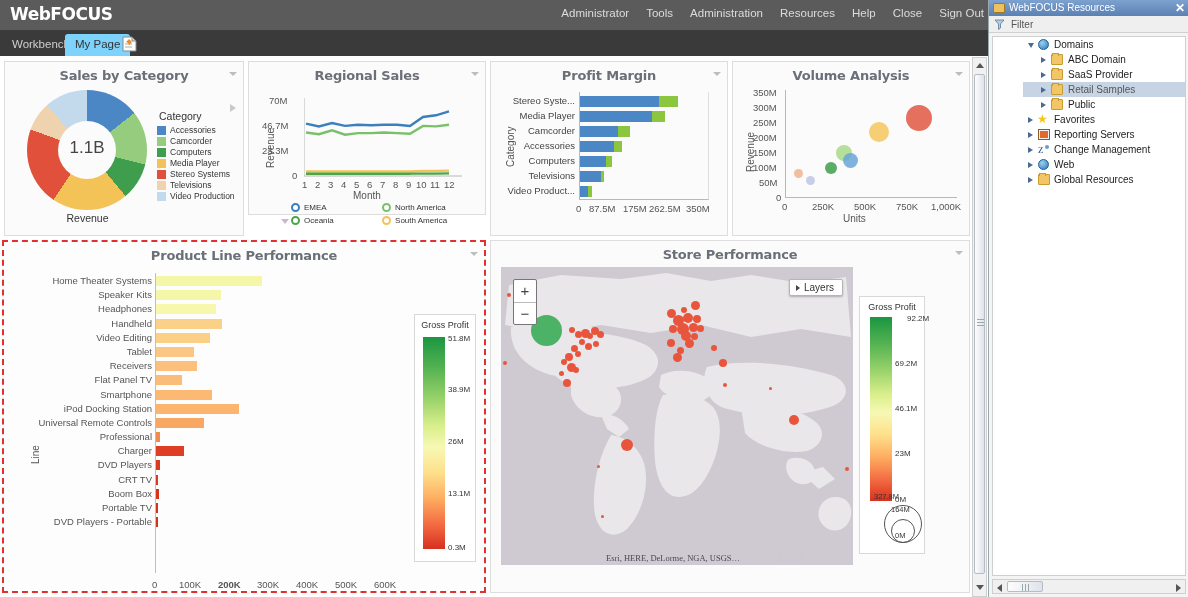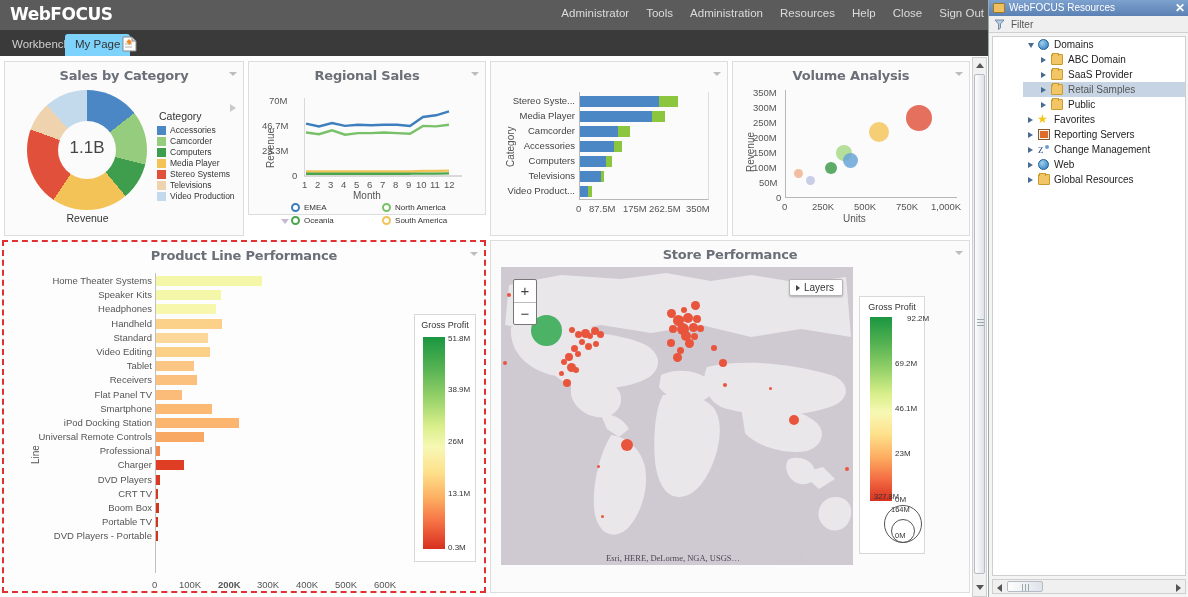--- a/index.html
+++ b/index.html
@@ -397,20 +397,21 @@
         </span>
       <span class="rs-lgrow">
           <span class="rs-ring" style="border-color:#f4c357"></span>
           <span class="rs-lbl">South America</span>
         </span>
     </div>
     <div style="position:absolute;left:32px;top:157px;width:0;height:0;border-left:4px solid transparent;border-right:4px solid transparent;border-top:5px solid #c9b8d0;"></div>
   </div>
 
   <div class="panel" style="left:490px; top:4px; width:238px; height:175px;">
+    <div class="panel-title">Profit Margin</div>
     <div class="panel-caret"></div>
 
     <div class="axis-title vert" style="left:14px; top:105px;">Category</div>
 
     <div id="pm-rows">
       <div class="pm-row">
         <span class="pm-lbl">Stereo Syste...</span>
         <span class="pm-b1" style="width:79.8px"></span>
         <span class="pm-b2" style="left:79.8px; width:19.2px"></span>
       </div>
@@ -504,24 +505,20 @@
           <span class="plp-lbl">Speaker Kits</span>
           <span class="plp-bar" style="width:65px;  background:#f4f6a8"></span>
         </div>
       <div class="plp-row">
           <span class="plp-lbl">Headphones</span>
           <span class="plp-bar" style="width:60px;  background:#f7f7ad"></span>
         </div>
       <div class="plp-row">
           <span class="plp-lbl">Handheld</span>
           <span class="plp-bar" style="width:66px;  background:#fbd089"></span>
-        </div>
-      <div class="plp-row">
-          <span class="plp-lbl">Standard</span>
-          <span class="plp-bar" style="width:52px;  background:#fcd79a"></span>
         </div>
       <div class="plp-row">
           <span class="plp-lbl">Video Editing</span>
           <span class="plp-bar" style="width:54px;  background:#fccf86"></span>
         </div>
       <div class="plp-row">
           <span class="plp-lbl">Tablet</span>
           <span class="plp-bar" style="width:38px;  background:#fbc684"></span>
         </div>
       <div class="plp-row">

